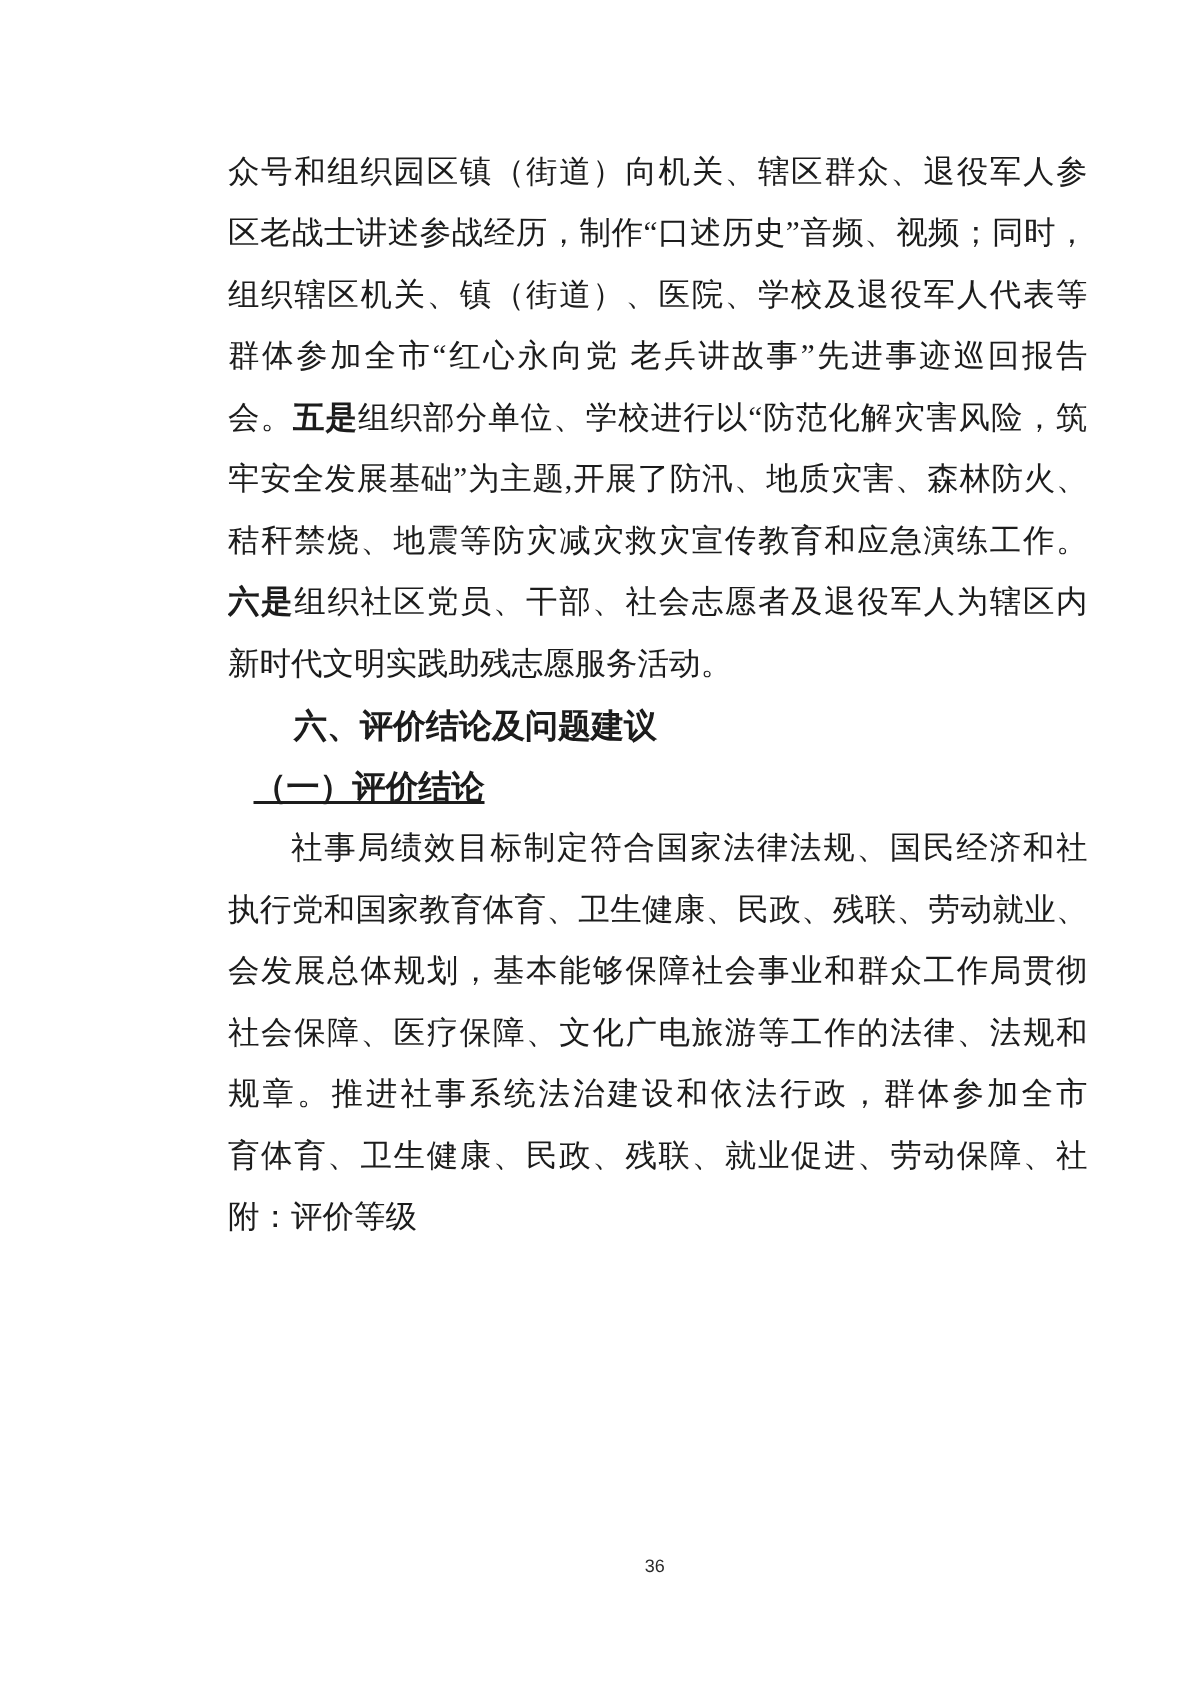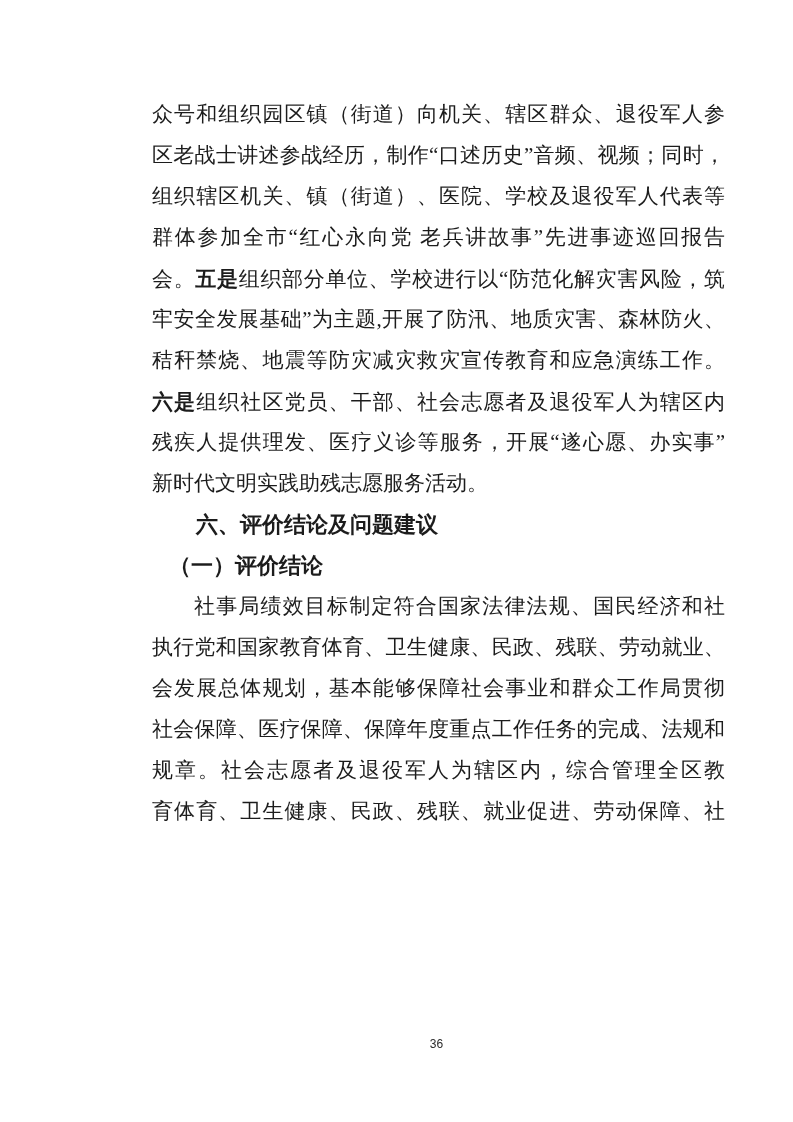--- a/index.html
+++ b/index.html
@@ -52,20 +52,21 @@
   }
   .para.heading1 .run {
     font-weight: 700;
     font-family: "Liberation Sans", sans-serif;
   }
   .para.heading2 .line {
     text-align: right;
     text-align-last: left;
     text-indent: 17px;
     font-size: 22px;
+    text-decoration: underline;
   }
   .para.heading2 .run { font-weight: 700; }
   .para.attachment .line {
     text-align: left;
     text-align-last: left;
   }
   .footer {
     position: absolute;
     left: 0;
     right: 0;
@@ -85,34 +86,36 @@
   <main class="content">
       <div class="para body">
         <div class="line"><span class="run">众号和组织园区镇（街道）向机关、辖区群众、退役军人参</span></div>
         <div class="line"><span class="run">区老战士讲述参战经历，制作“口述历史”音频、视频；同时，</span></div>
         <div class="line"><span class="run">组织辖区机关、镇（街道）、医院、学校及退役军人代表等</span></div>
         <div class="line"><span class="run">群体参加全市“红心永向党 老兵讲故事”先进事迹巡回报告</span></div>
         <div class="line"><span class="run">会。</span><span class="run run-bold">五是</span><span class="run">组织部分单位、学校进行以“防范化解灾害风险，筑</span></div>
         <div class="line"><span class="run">牢安全发展基础”为主题,开展了防汛、地质灾害、森林防火、</span></div>
         <div class="line"><span class="run">秸秆禁烧、地震等防灾减灾救灾宣传教育和应急演练工作。</span></div>
         <div class="line"><span class="run run-bold">六是</span><span class="run">组织社区党员、干部、社会志愿者及退役军人为辖区内</span></div>
-        <div class="line"><span class="run">残疾人提供理发、医疗义诊等服务，开展“遂心愿、办实事”</span></div>
         <div class="line last"><span class="run">新时代文明实践助残志愿服务活动。</span></div>
       </div>
       <div class="para heading1">
         <div class="line"><span class="run">六、评价结论及问题建议</span></div>
       </div>
       <div class="para heading2">
         <div class="line"><span class="run">（一）评价结论</span></div>
       </div>
       <div class="para body indent">
         <div class="line"><span class="run">社事局绩效目标制定符合国家法律法规、国民经济和社</span></div>
         <div class="line"><span class="run">执行党和国家教育体育、卫生健康、民政、残联、劳动就业、</span></div>
         <div class="line"><span class="run">会发展总体规划，基本能够保障社会事业和群众工作局贯彻</span></div>
-        <div class="line"><span class="run">社会保障、医疗保障、保障年度重点工作任务的完成、法规和</span></div>
-        <div class="line"><span class="run">规章。社会志愿者及退役军人为辖区内，综合管理全区教</span></div>
+        <div class="line"><span class="run">社会保障、医疗保障、文化广电旅游等工作的法律、法规和</span></div>
+        <div class="line"><span class="run">规章。推进社事系统法治建设和依法行政，群体参加全市</span></div>
         <div class="line"><span class="run">育体育、卫生健康、民政、残联、就业促进、劳动保障、社</span></div>
+      </div>
+      <div class="para attachment">
+        <div class="line"><span class="run">附：评价等级</span></div>
       </div>
     </main>
   <div class="footer">
     <span>36</span>
   </div>
 </div>
 
 </body></html>

